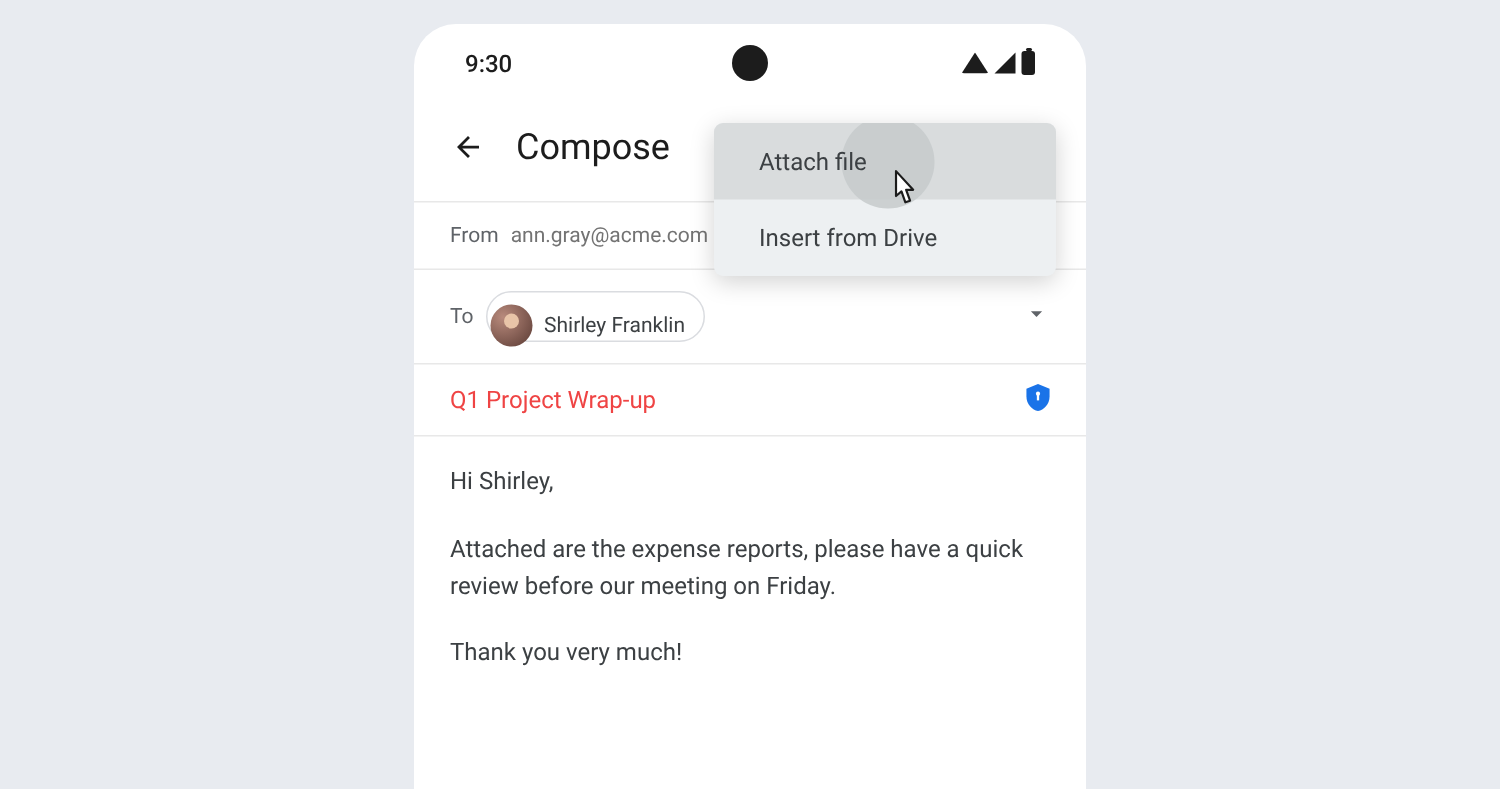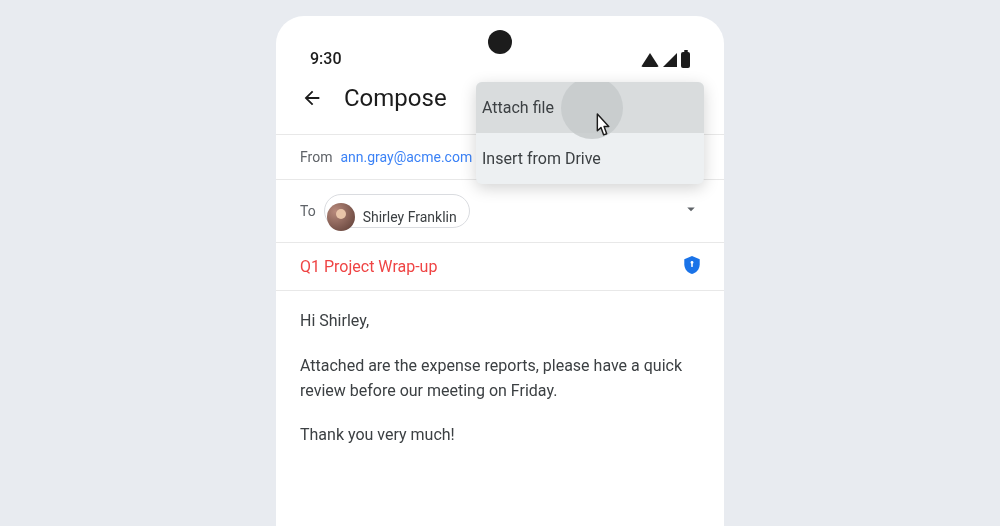--- a/index.html
+++ b/index.html
@@ -18,21 +18,21 @@
       height: 520px;
       background: #ffffff;
       border-radius: 28px 28px 0 0;
       position: relative;
       overflow: hidden;
       margin-top: 26px;
     }
     .status-bar {
       height: 52px;
       display: flex;
-      align-items: flex-end;
+      align-items: center;
       justify-content: space-between;
       padding: 0 34px 0 34px;
     }
     .status-time {
       font-size: 16px;
       font-weight: 500;
       color: #1c1c1c;
     }
     .status-center {
       position: absolute;
@@ -112,21 +112,21 @@
     }
     .row-label {
       color: #5f6368;
       font-size: 14px;
       margin-right: 8px;
     }
     .row-from {
       border-top: 1px solid #e8e8e8;
     }
     .from-value {
-      color: #3b82f6;
+      color: #737373;
       font-size: 14px;
     }
     .chip {
       display: inline-flex;
       align-items: center;
       border: 1px solid #dadce0;
       border-radius: 18px;
       padding: 12px 12px 0px 0px;
       gap: 8px;
       height: 34px;
@@ -180,21 +180,21 @@
       position: absolute;
       top: 66px;
       right: 20px;
       width: 228px;
       background: #edf0f2;
       border-radius: 6px;
       box-shadow: 0 4px 16px rgba(0,0,0,0.18);
       overflow: hidden;
     }
     .popup-item {
-      padding: 16px 6px;
+      padding: 16px 30px;
       font-size: 16px;
       color: #3c4043;
       position: relative;
     }
     .popup-item.active {
       background: linear-gradient(#d9dcdd, #d9dcdd);
     }
     .touch-ripple {
       position: absolute;
       width: 62px;

